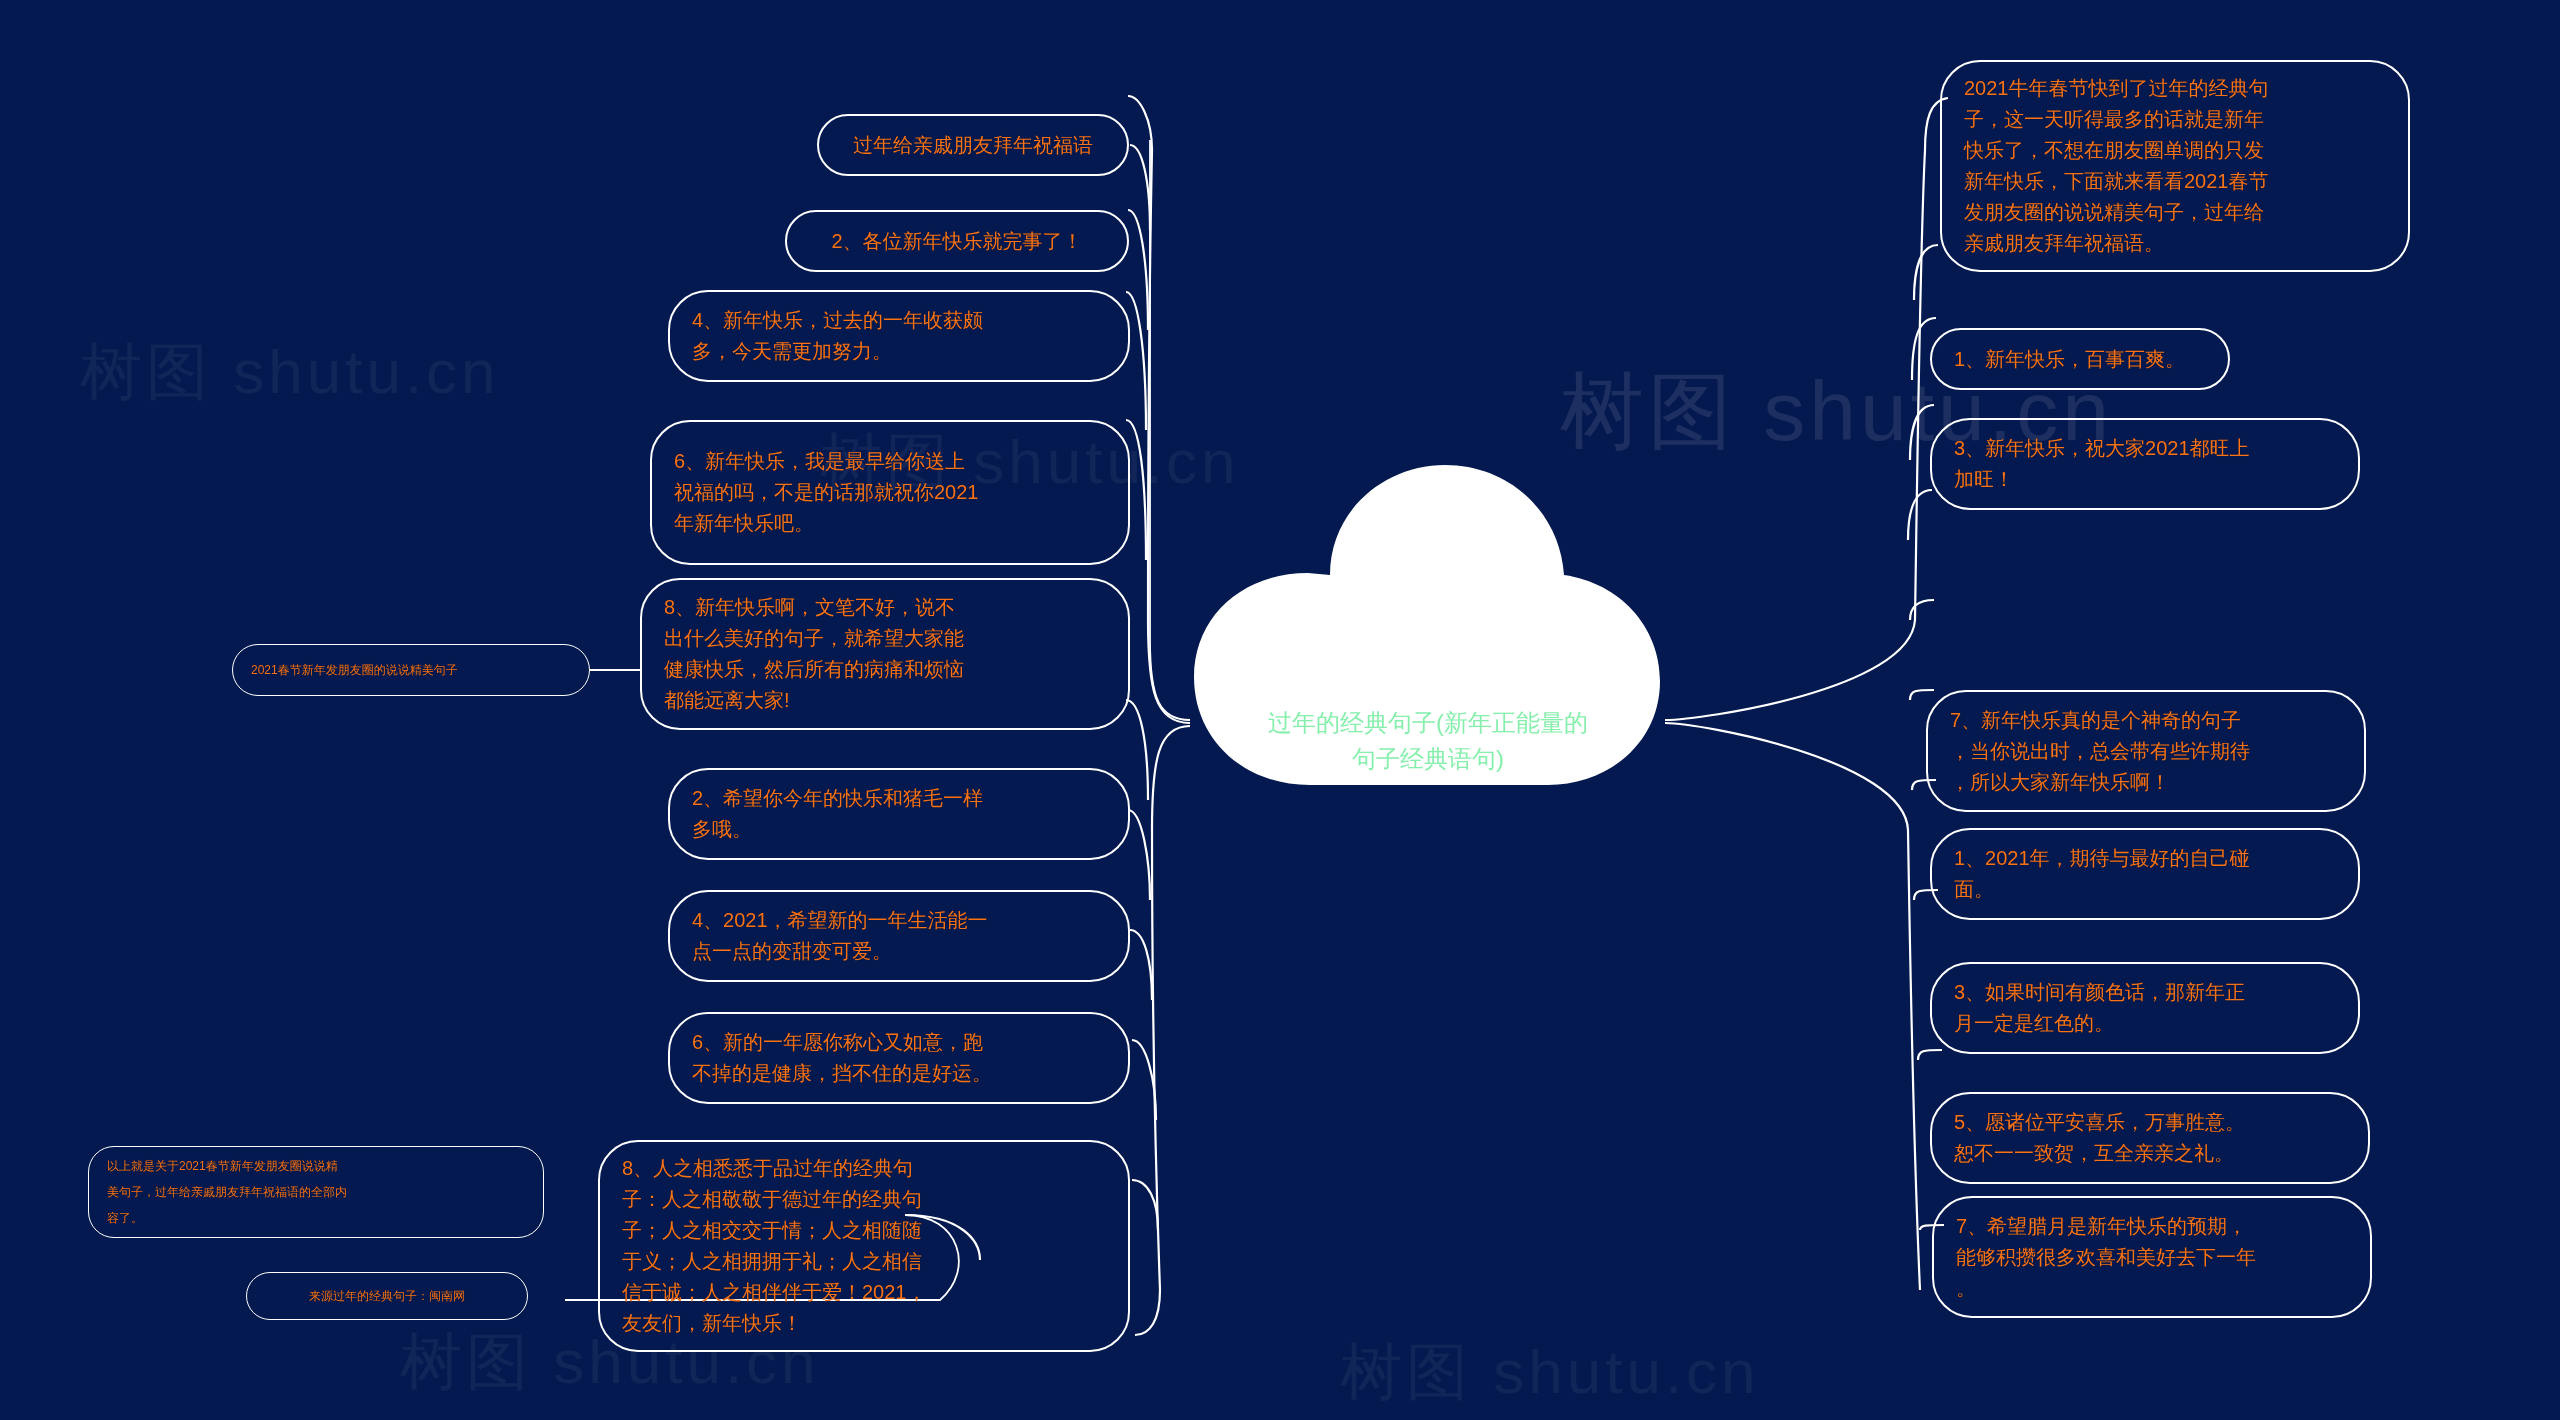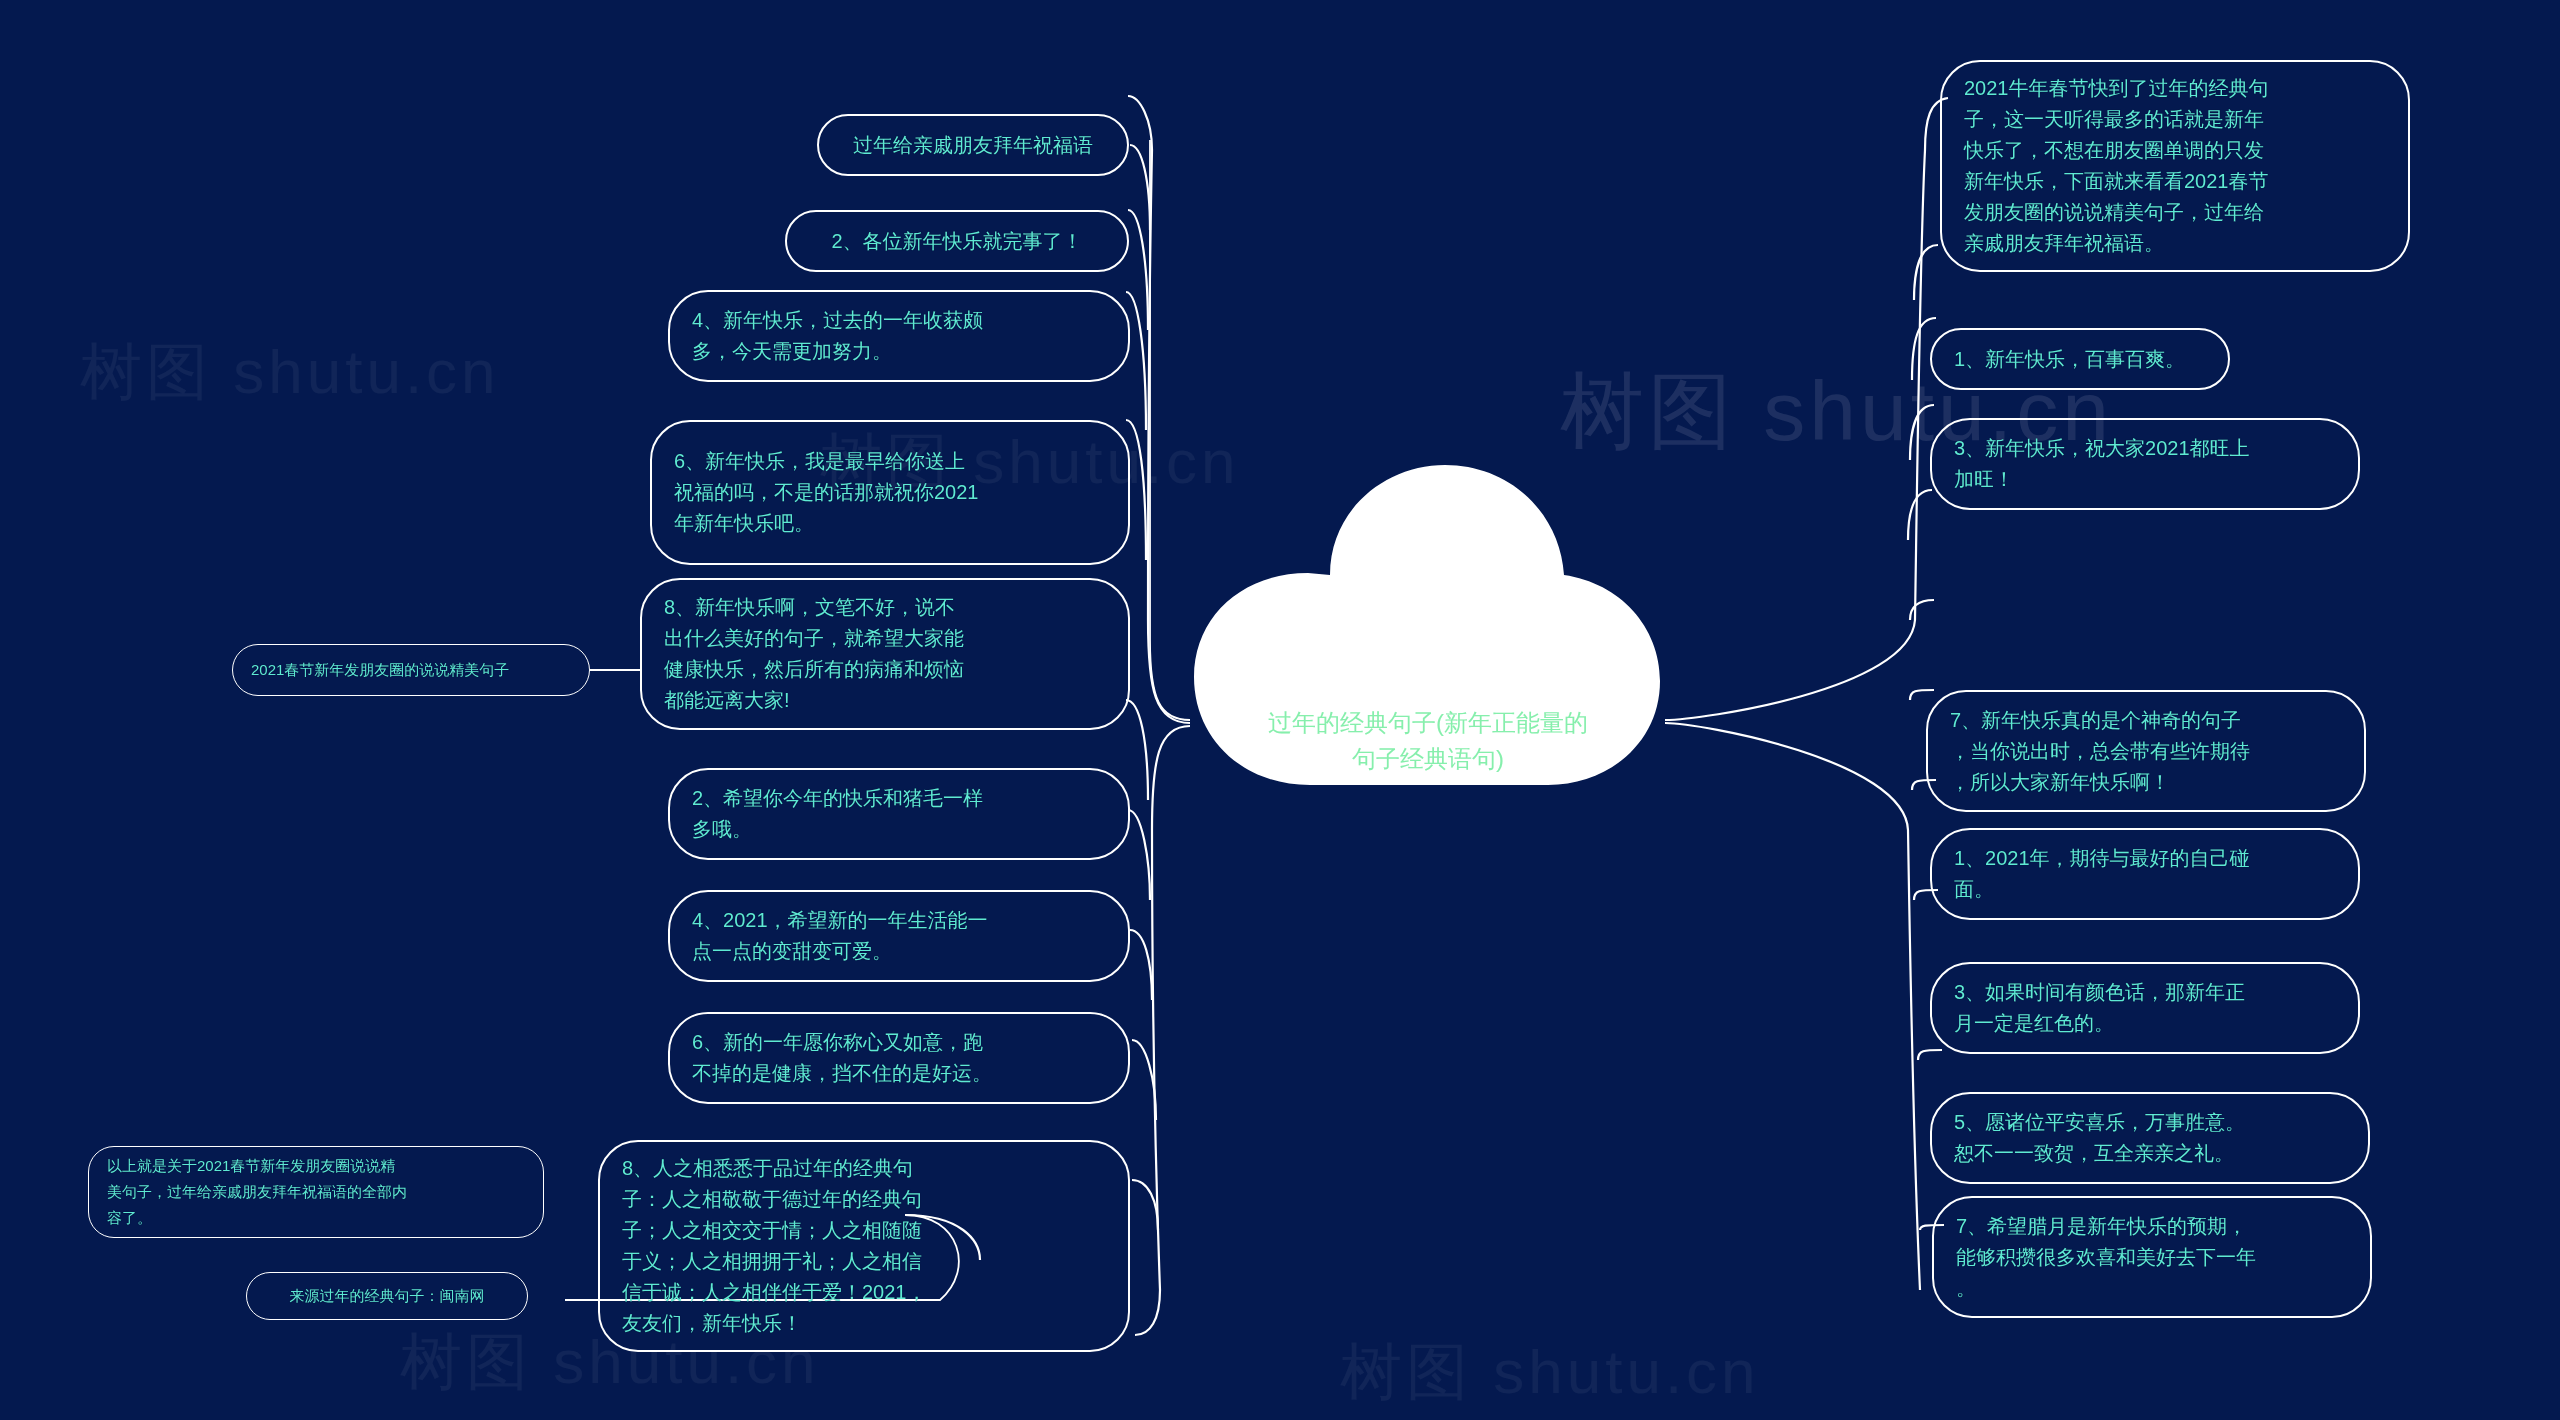--- a/index.html
+++ b/index.html
@@ -59,32 +59,32 @@
   }
   #links path { fill: none; stroke: #ffffff; stroke-width: 2.2; }
   #links path.thin { stroke-width: 1.8; }
 
   
   .node {
     position: absolute;
     box-sizing: border-box;
     border: 2px solid #ffffff;
     border-radius: 40px;
-    color: #5eead4;
+    color: #f97316;
     background: transparent;
     padding: 12px 22px;
     font-size: 20px;
     line-height: 31px;
     white-space: pre-line;
     display: flex;
     align-items: center;
     text-shadow: 0 0 1px rgba(0,0,0,0.5);
   }
   .node.small {
-    font-size: 15px;
+    font-size: 12px;
     line-height: 26px;
     border-radius: 26px;
     padding: 15px 18px;
     border-width: 1.8px;
   }
 </style>
 </head>
 <body>
 
 <div id="stage">

